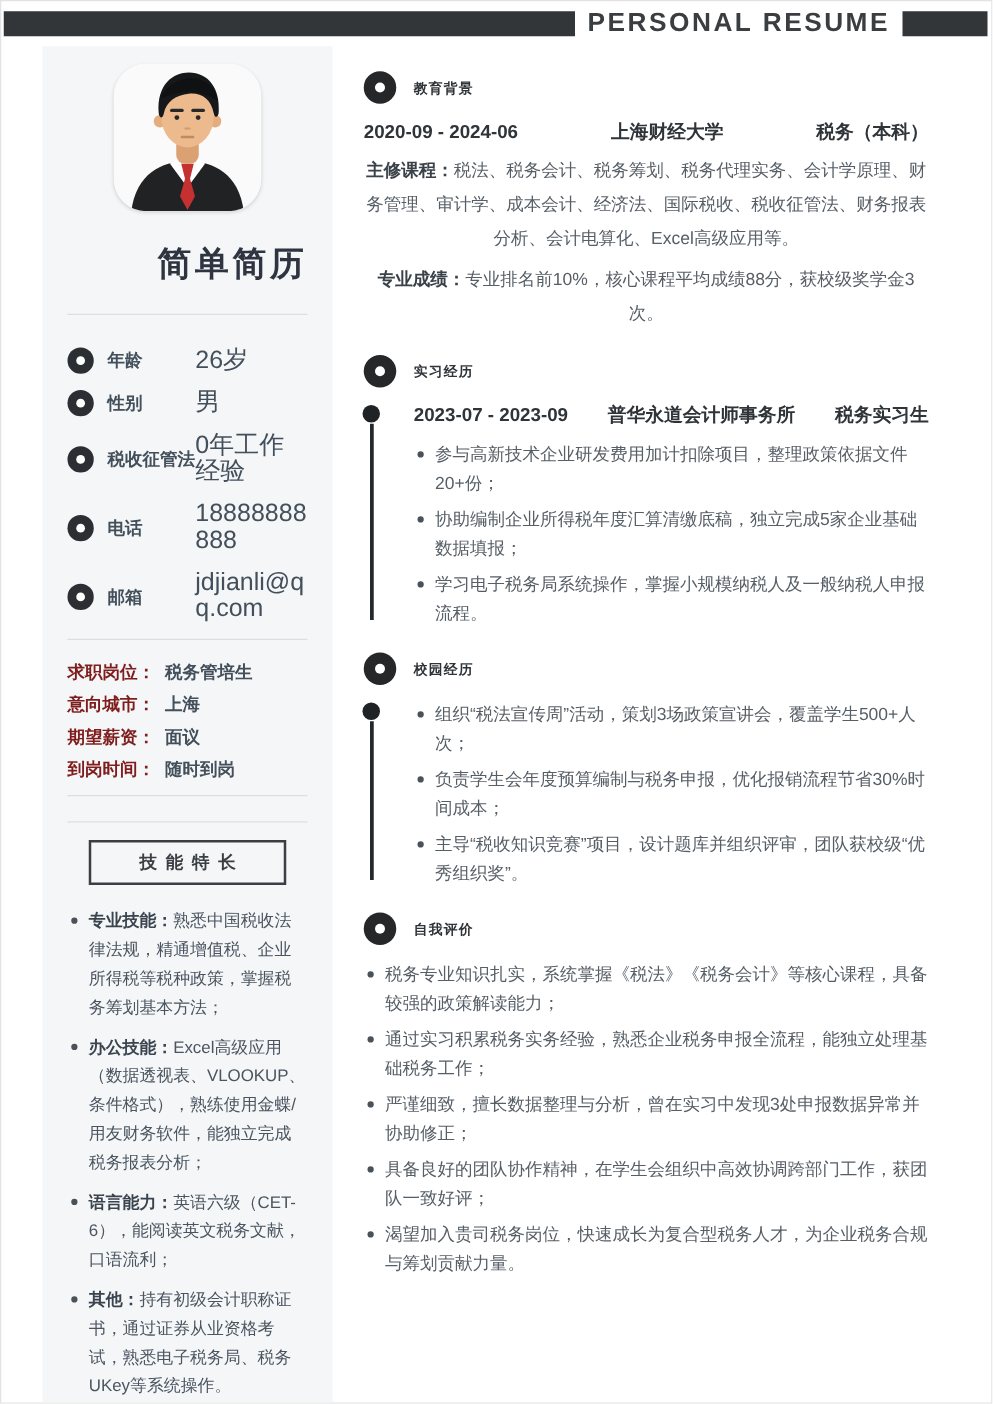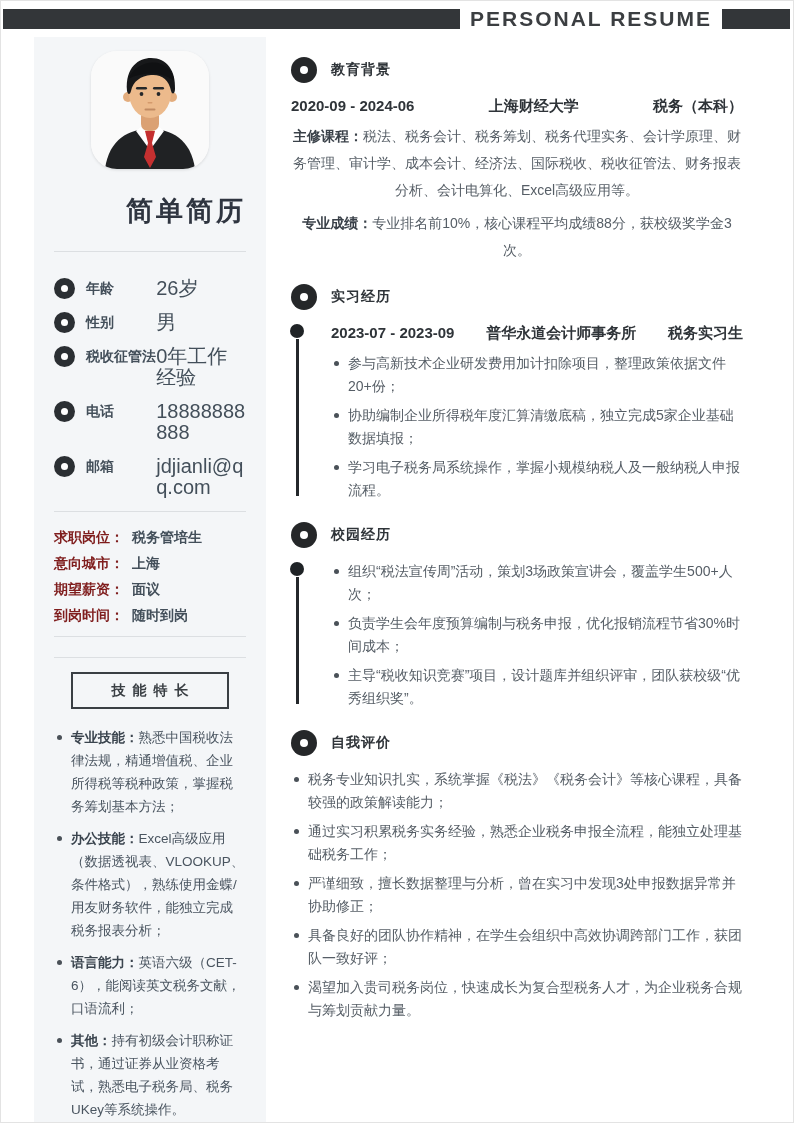--- a/index.html
+++ b/index.html
@@ -24,21 +24,21 @@
   .sidebar { width:232px; flex:none; background:#f4f6f8; padding:14px 20px 0 20px; }
   .photo { width:118px; height:118px; margin:0 auto; border-radius:26px; overflow:hidden;
            background:#fafafa; box-shadow:0 1px 3px rgba(0,0,0,.12); }
   .photo svg { display:block; }
   .name { margin-top:24px; text-align:right; font-size:27px; font-weight:bold;
           letter-spacing:3px; color:#2f3540; }
   .divider { height:1px; background:#dcdfe2; }
   .d1 { margin-top:22px; } .d2 { margin-top:10px; } .d3 { margin-top:12px; } .d4 { margin-top:20px; }
 
   .info { margin-top:26px; }
-  .info-row { display:flex; align-items:flex-start; margin-bottom:13px; }
+  .info-row { display:flex; align-items:center; margin-bottom:13px; }
   .dot-icon { width:21px; height:21px; border-radius:50%; background:#2b2f33;
               position:relative; flex:none; }
   .dot-icon::after { content:""; position:absolute; left:7px; top:7px; width:7px; height:7px;
                      border-radius:50%; background:#fff; }
   .info-label { width:72px; margin-left:11px; font-size:14px; font-weight:bold;
                 color:#434f5a; line-height:21px; }
   .info-value { width:92px; font-size:20px; color:#434f5a; line-height:21px; word-break:break-all; }
 
   .intent { margin-top:16px; }
   .intent-row { display:flex; margin-bottom:8px; font-size:14px; line-height:18px; }
@@ -65,21 +65,21 @@
   .bar-fill { height:100%; border-radius:4px;
               background:linear-gradient(90deg,#b7cedd 0%,#7d97a8 45%,#2e3d47 100%); }
 
   
   .main { margin-left:25px; width:452px; padding-top:20px; }
   .sec-header { display:flex; align-items:center; margin-bottom:12px; }
   .sec-icon { width:26px; height:26px; border-radius:50%; background:#252729;
               position:relative; flex:none; }
   .sec-icon::after { content:""; position:absolute; left:9px; top:9px; width:8px; height:8px;
                      border-radius:50%; background:#fff; }
-  .sec-title { margin-left:14px; font-size:14px; font-weight:bold; color:#2f3439;
+  .sec-title { margin-left:14px; font-size:11px; font-weight:bold; color:#2f3439;
                letter-spacing:1px; }
   .head-row { display:flex; justify-content:space-between; font-size:15px; font-weight:bold;
               color:#2f3439; line-height:22px; }
   .para { margin-top:6px; font-size:14px; line-height:27px; color:#565e66;text-align:center; }
   .para b { color:#3a4149; }
   section { margin-top:20px; }
   section.first { margin-top:0; }
 
   .exp { position:relative; padding-left:40px; }
   .exp::before { content:""; position:absolute; left:5px; top:17px; bottom:6px; width:2.5px;

